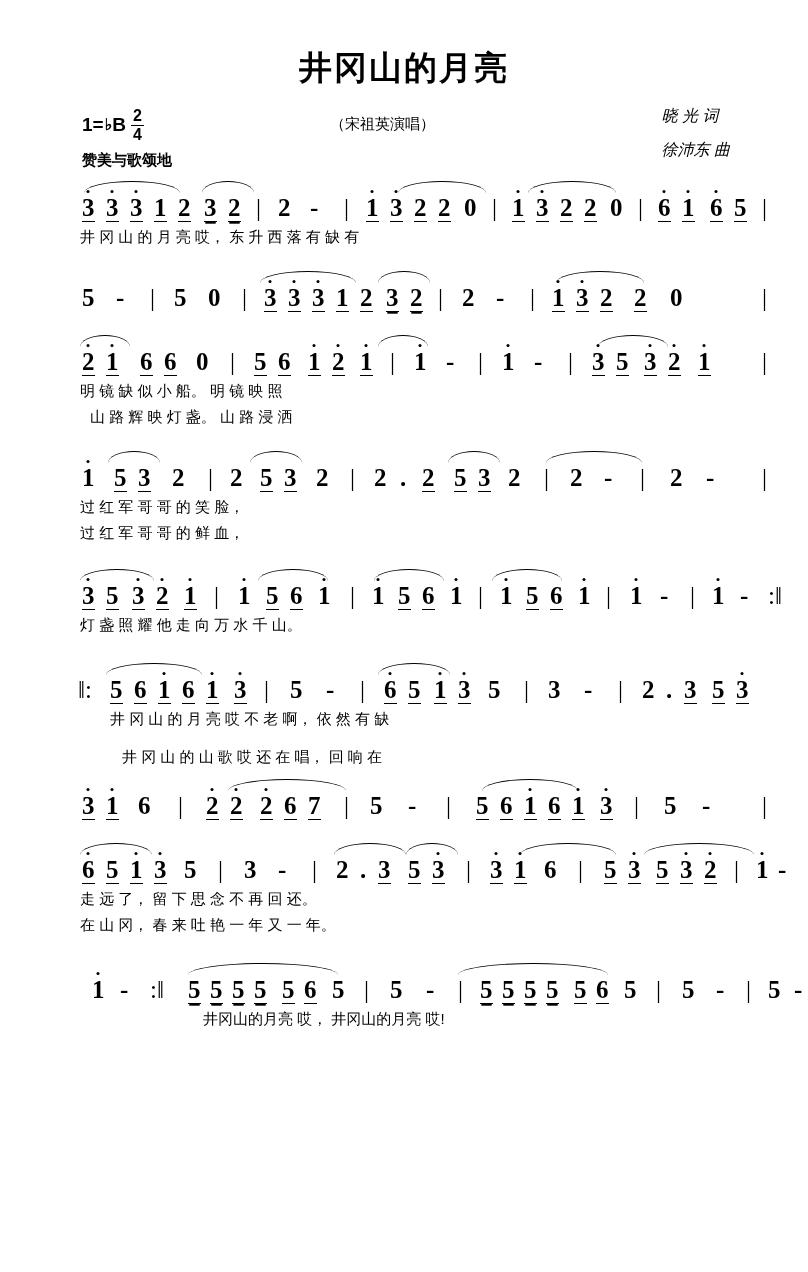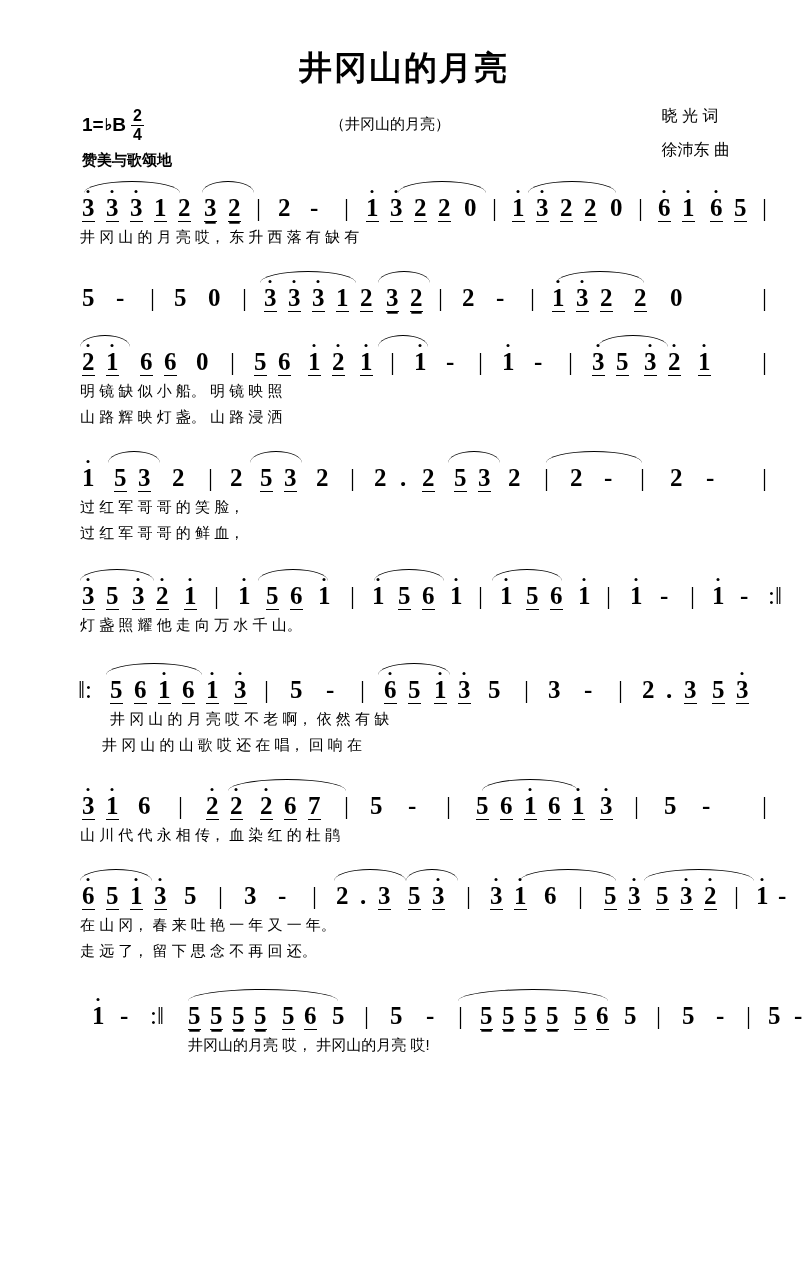--- a/index.html
+++ b/index.html
@@ -75,20 +75,21 @@
     font-size: 15px;
   }
   .credits {
     position: absolute;
     right: 78px;
     top: 8px;
     font-family: "Liberation Sans", sans-serif;
     font-size: 16px;
     line-height: 34px;
     text-align: left;
+    font-style: italic;
   }
   .tempo {
     position: absolute;
     left: 82px;
     top: 60px;
     font-family: "Liberation Sans", sans-serif;
     font-weight: bold;
     font-size: 15px;
   }
 
@@ -158,21 +159,21 @@
     <div class="keysig">
       <span>1=</span>
         <span class="flat">♭</span>
         <span>B</span>
       <span class="meter">
         <span class="num">2</span>
         <span class="den">4</span>
       </span>
     </div>
 
-    <div class="singer">（井冈山的月亮）</div>
+    <div class="singer">（宋祖英演唱）</div>
 
     <div class="credits">
       <div>晓 光 词</div>
       <div>徐沛东 曲</div>
     </div>
 
     <div class="tempo">赞美与歌颂地</div>
   </div>
 
   <div class="system" style="margin-top:14px;">
@@ -276,21 +277,21 @@
       <span class="tok note u1" style="left:538px; top:12px;">5</span>
       <span class="tok note u1 dotabove" style="left:566px; top:12px;">3</span>
       <span class="tok note u1 dotabove" style="left:590px; top:12px;">2</span>
       <span class="tok note u1 dotabove" style="left:620px; top:12px;">1</span>
       <span class="tok bar" style="left:684px; top:12px;">|</span>
     </div>
     <div class="lyricline">
       <span class="tok" style="left:2px;">明   镜   缺 似 小   船。     明 镜 映 照</span>
     </div>
     <div class="lyricline">
-      <span class="tok" style="left:2px;">山   路   辉 映 灯   盏。     山 路 浸 洒</span>
+      <span class="tok" style="left:12px;">山   路   辉 映 灯   盏。     山 路 浸 洒</span>
     </div>
   </div>
 
   <div class="system" style="margin-top:18px;">
     <div class="staffline">
       <span class="slur" style="left:30px; top:-2px; width:52px;"></span>
       <span class="slur" style="left:172px; top:-2px; width:52px;"></span>
       <span class="slur" style="left:370px; top:-2px; width:52px;"></span>
       <span class="slur" style="left:468px; top:-2px; width:96px;"></span>
 
@@ -394,21 +395,21 @@
       <span class="tok note" style="left:564px; top:12px;">2</span>
       <span class="tok note" style="left:588px; top:12px;">.</span>
       <span class="tok note u1" style="left:606px; top:12px;">3</span>
       <span class="tok note u1" style="left:634px; top:12px;">5</span>
       <span class="tok note u1 dotabove" style="left:658px; top:12px;">3</span>
     </div>
     <div class="lyricline">
       <span class="tok" style="left:32px;">井 冈 山 的 月 亮  哎    不  老    啊，   依  然 有 缺</span>
     </div>
     <div class="lyricline">
-      <span class="tok" style="left:24px;">井 冈 山 的 山 歌  哎    还  在    唱，   回  响 在</span>
+      <span class="tok" style="left:44px;margin-top:12px;">井 冈 山 的 山 歌  哎    还  在    唱，   回  响 在</span>
     </div>
   </div>
 
   <div class="system" style="margin-top:18px;">
     <div class="staffline">
       <span class="slur" style="left:150px; top:-2px; width:118px;"></span>
       <span class="slur" style="left:404px; top:-2px; width:96px;"></span>
 
       <span class="tok note u1 dotabove" style="left:4px; top:12px;">3</span>
       <span class="tok note u1 dotabove" style="left:28px; top:12px;">1</span>
@@ -426,23 +427,20 @@
       <span class="tok note u1" style="left:398px; top:12px;">5</span>
       <span class="tok note u1" style="left:422px; top:12px;">6</span>
       <span class="tok note u1 dotabove" style="left:446px; top:12px;">1</span>
       <span class="tok note u1" style="left:470px; top:12px;">6</span>
       <span class="tok note u1 dotabove" style="left:494px; top:12px;">1</span>
       <span class="tok note u1 dotabove" style="left:522px; top:12px;">3</span>
       <span class="tok bar" style="left:556px; top:12px;">|</span>
       <span class="tok note" style="left:586px; top:12px;">5</span>
       <span class="tok note" style="left:624px; top:12px;">-</span>
       <span class="tok bar" style="left:684px; top:12px;">|</span>
-    </div>
-    <div class="lyricline">
-      <span class="tok" style="left:2px;">山   川   代 代 永 相   传，   血 染 红 的 杜   鹃</span>
     </div>
   </div>
 
   <div class="system" style="margin-top:18px;">
     <div class="staffline">
       <span class="slur" style="left:2px; top:-2px; width:72px;"></span>
       <span class="slur" style="left:256px; top:-2px; width:72px;"></span>
       <span class="slur" style="left:328px; top:-2px; width:52px;"></span>
       <span class="slur" style="left:442px; top:-2px; width:96px;"></span>
       <span class="slur" style="left:566px; top:-2px; width:110px;"></span>
@@ -469,24 +467,24 @@
       <span class="tok note u1" style="left:526px; top:12px;">5</span>
       <span class="tok note u1 dotabove" style="left:550px; top:12px;">3</span>
       <span class="tok note u1" style="left:578px; top:12px;">5</span>
       <span class="tok note u1 dotabove" style="left:602px; top:12px;">3</span>
       <span class="tok note u1 dotabove" style="left:626px; top:12px;">2</span>
       <span class="tok bar" style="left:656px; top:12px;">|</span>
       <span class="tok note dotabove" style="left:678px; top:12px;">1</span>
       <span class="tok note" style="left:700px; top:12px;">-</span>
     </div>
     <div class="lyricline">
+      <span class="tok" style="left:2px;">走 远   了，   留 下   思 念 不 再 回   还。</span>
+    </div>
+    <div class="lyricline">
       <span class="tok" style="left:2px;">在 山   冈，   春 来   吐 艳 一 年 又 一 年。</span>
-    </div>
-    <div class="lyricline">
-      <span class="tok" style="left:2px;">走 远   了，   留 下   思 念 不 再 回   还。</span>
     </div>
   </div>
 
   <div class="system" style="margin-top:22px;">
     <div class="staffline">
       <span class="slur" style="left:110px; top:-2px; width:150px;"></span>
       <span class="slur" style="left:380px; top:-2px; width:150px;"></span>
 
       <span class="tok note dotabove" style="left:14px; top:12px;">1</span>
       <span class="tok note" style="left:42px; top:12px;">-</span>
@@ -510,17 +508,17 @@
       <span class="tok note u1" style="left:518px; top:12px;">6</span>
       <span class="tok note" style="left:546px; top:12px;">5</span>
       <span class="tok bar" style="left:578px; top:12px;">|</span>
       <span class="tok note" style="left:604px; top:12px;">5</span>
       <span class="tok note" style="left:638px; top:12px;">-</span>
       <span class="tok bar" style="left:668px; top:12px;">|</span>
       <span class="tok note" style="left:690px; top:12px;">5</span>
       <span class="tok note" style="left:716px; top:12px;">-</span>
     </div>
     <div class="lyricline" style="height:24px;">
-      <span class="tok" style="left:110px;">井冈山的月亮   哎，  井冈山的月亮   哎!</span>
+      <span class="tok" style="left:125px;">井冈山的月亮   哎，  井冈山的月亮   哎!</span>
     </div>
   </div>
 
 </div>
 
 </body></html>

